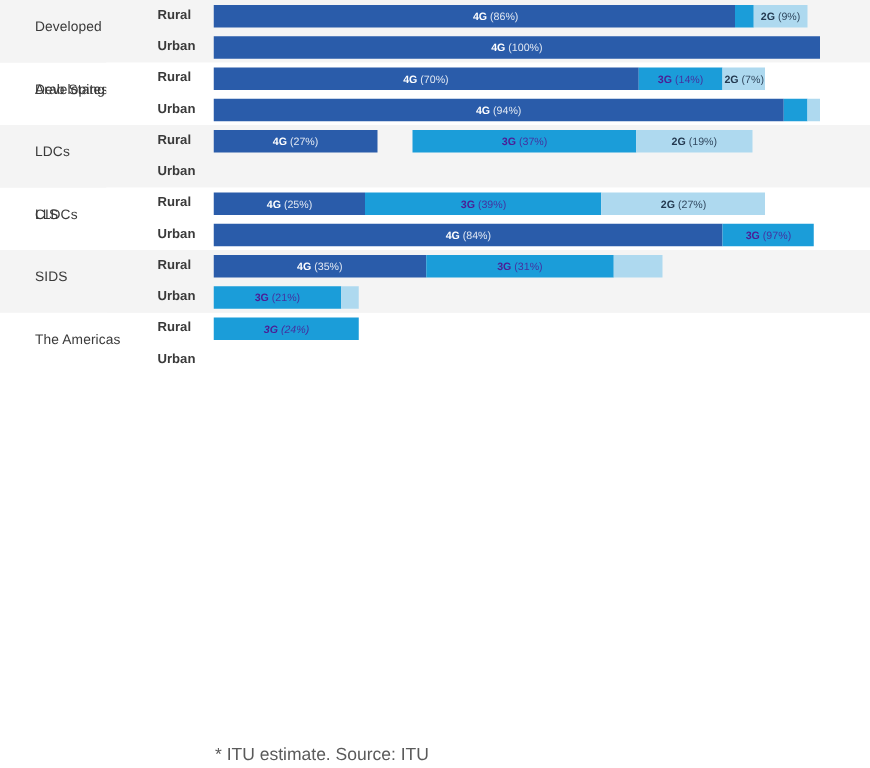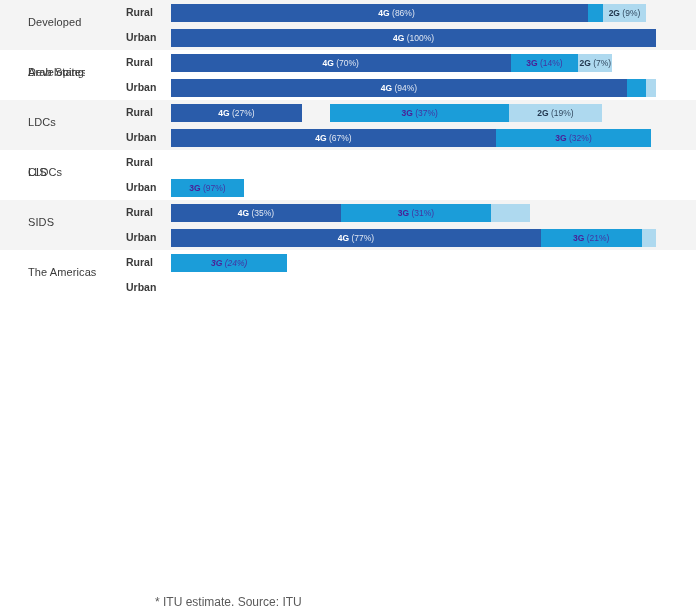--- a/index.html
+++ b/index.html
@@ -57,22 +57,22 @@
   }
   .seg .gen{font-weight:bold;}
   .seg .pct{font-weight:normal;opacity:.85;}
 
   .seg.g4{background:#2a5caa;color:#ffffff;}
   .seg.g3{background:#1b9dd9;color:#4c1d95;}
   .seg.g2{background:#aed9ef;color:#23384f;}
   .seg.g2 .pct{opacity:.9;}
 
   .footnote{
-    position:absolute;left:155px;top:595px;
-    font-size:12px;color:#5a5a5a;
+    position:absolute;left:172px;top:595px;
+    font-size:14px;color:#5a5a5a;
     white-space:nowrap;
   }
 </style>
 </head>
 <body>
 
 <div class="chart">
   <div class="topband"></div>
 
   <div class="group" id="group-regions">
@@ -285,39 +285,45 @@
             <div class="seg g3" style="width: 37%; margin-left: 28px;">
               <span class="lbl"><span class="gen">3G</span><span class="pct"> (37%)</span></span>
             </div>
             <div class="seg g2" style="width: 19%;">
               <span class="lbl"><span class="gen">2G</span><span class="pct"> (19%)</span></span>
             </div>
           </div>
         </div>
         <div class="rowline" style="top: 25px;">
           <div class="arealabel">Urban</div>
-          <div class="bars">
-            <div class="seg g4" style="width: 67%;">
-              <span class="lbl"><span class="gen">4G</span><span class="pct"> (67%)</span></span>
-            </div>
-            <div class="seg g3" style="width: 32%;">
-              <span class="lbl"><span class="gen">3G</span><span class="pct"> (32%)</span></span>
-            </div>
-          </div>
         </div>
       </div>
       <div class="band plain">
         <div class="bandbg"></div>
         <div class="grouplabel">LLDCs</div>
         <div class="rowline" style="top: 0px;">
           <div class="arealabel">Rural</div>
-        </div>
-        <div class="rowline" style="top: 25px;">
-          <div class="arealabel">Urban</div>
-          <div class="bars">
+          <div class="bars">
+            <div class="seg g4" style="width: 25%;">
+              <span class="lbl"><span class="gen">4G</span><span class="pct"> (25%)</span></span>
+            </div>
+            <div class="seg g3" style="width: 39%;">
+              <span class="lbl"><span class="gen">3G</span><span class="pct"> (39%)</span></span>
+            </div>
+            <div class="seg g2" style="width: 27%;">
+              <span class="lbl"><span class="gen">2G</span><span class="pct"> (27%)</span></span>
+            </div>
+          </div>
+        </div>
+        <div class="rowline" style="top: 25px;">
+          <div class="arealabel">Urban</div>
+          <div class="bars">
+            <div class="seg g4" style="width: 84%;">
+              <span class="lbl"><span class="gen">4G</span><span class="pct"> (84%)</span></span>
+            </div>
             <div class="seg g3" style="width: 15%;">
               <span class="lbl"><span class="gen">3G</span><span class="pct"> (97%)</span></span>
             </div>
           </div>
         </div>
       </div>
       <div class="band shaded">
         <div class="bandbg"></div>
         <div class="grouplabel">SIDS</div>
         <div class="rowline" style="top: 0px;">
@@ -328,23 +334,20 @@
             </div>
             <div class="seg g3" style="width: 31%;">
               <span class="lbl"><span class="gen">3G</span><span class="pct"> (31%)</span></span>
             </div>
             <div class="seg g2" style="width: 8%;"></div>
           </div>
         </div>
         <div class="rowline" style="top: 25px;">
           <div class="arealabel">Urban</div>
           <div class="bars">
-            <div class="seg g4" style="width: 77%;">
-              <span class="lbl"><span class="gen">4G</span><span class="pct"> (77%)</span></span>
-            </div>
             <div class="seg g3" style="width: 21%;">
               <span class="lbl"><span class="gen">3G</span><span class="pct"> (21%)</span></span>
             </div>
             <div class="seg g2" style="width: 3%;"></div>
           </div>
         </div>
       </div>
     </div>
 
   <div class="footnote">* ITU estimate. Source: ITU</div>

